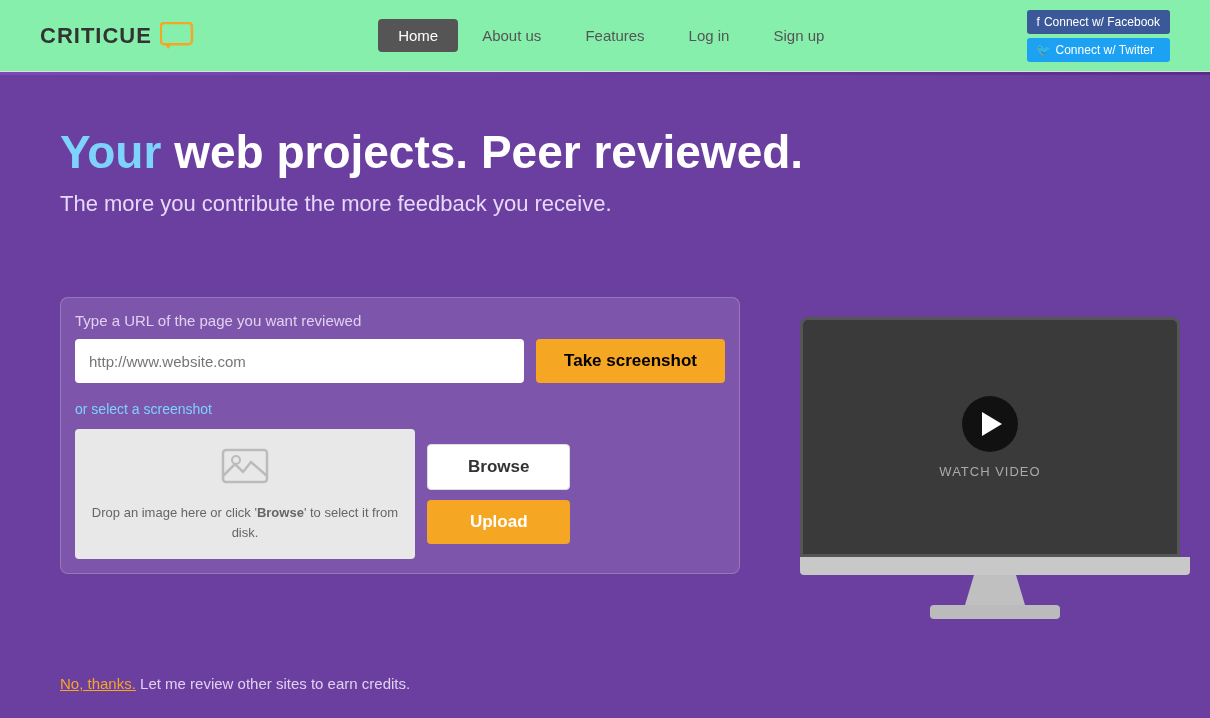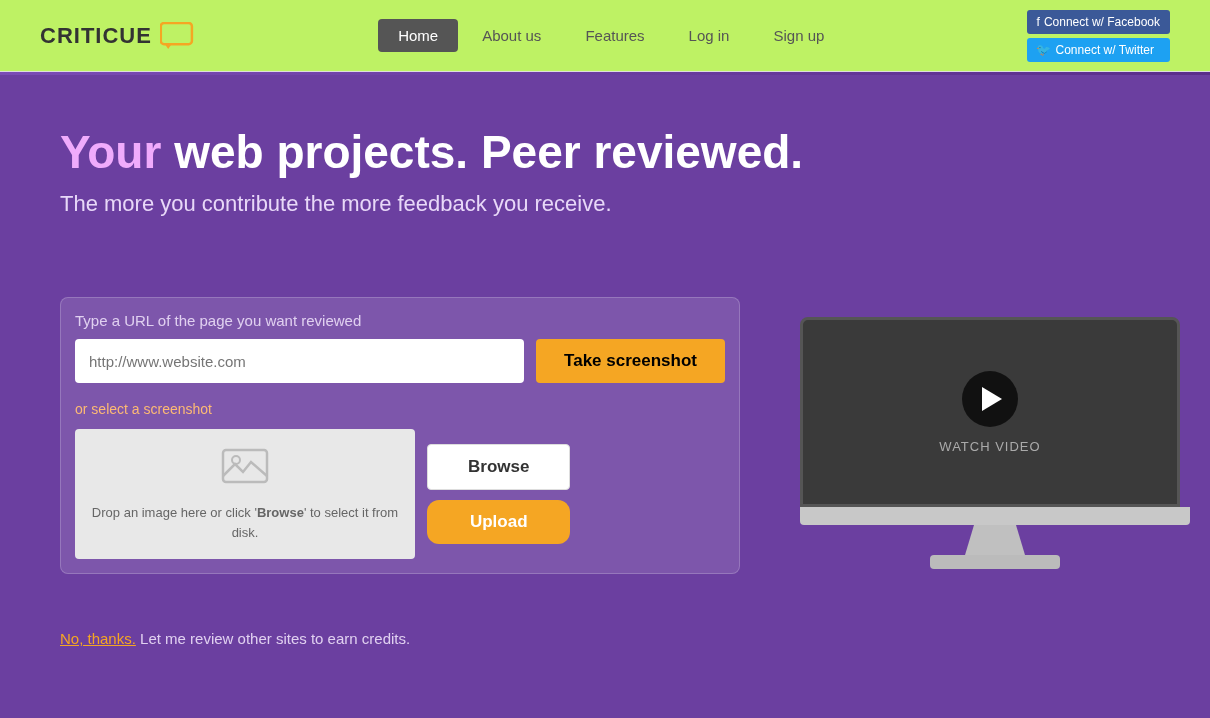--- a/index.html
+++ b/index.html
@@ -1,20 +1,20 @@
 <!DOCTYPE html>
 <html><head>
   <meta charset="utf-8">
   <style>
     * { margin: 0; padding: 0; box-sizing: border-box; }
     body { font-family: 'Arial', sans-serif; background: #6b3fa0; color: white; min-height: 718px; }
 
     
     .header {
-      background: #bef264;
+      background: #86efac;
       padding: 0 40px;
       display: flex;
       align-items: center;
       justify-content: space-between;
       height: 72px;
       border-bottom: 1px solid #ddd;
     }
     .logo {
       display: flex;
       align-items: center;
@@ -81,21 +81,21 @@
     .hero {
       background: #6b3fa0;
       padding: 50px 60px 40px;
     }
     .hero-title {
       font-size: 46px;
       font-weight: bold;
       margin-bottom: 12px;
     }
     .hero-title .highlight {
-      color: #f0abfc;
+      color: #7dd3fc;
     }
     .hero-subtitle {
       font-size: 22px;
       font-weight: normal;
       color: #e8d8f8;
       margin-bottom: 40px;
     }
 
     
     .main-content {
@@ -146,21 +146,21 @@
       cursor: pointer;
       white-space: nowrap;
     }
 
     .or-label {
       font-size: 14px;
       color: #e0d0f0;
       margin-bottom: 12px;
     }
     .or-label span {
-      color: #fdba74;
+      color: #7dd3fc;
     }
 
     .upload-area {
       display: flex;
       gap: 12px;
       align-items: stretch;
     }
     .drop-zone {
       background: #e8e8e8;
       border-radius: 4px;
@@ -205,21 +205,21 @@
       border-radius: 4px;
       cursor: pointer;
     }
     .btn-upload {
       background: #f5a623;
       color: white;
       font-size: 17px;
       font-weight: bold;
       padding: 12px 40px;
       border: none;
-      border-radius: 12px;
+      border-radius: 4px;
       cursor: pointer;
     }
 
     
     .no-thanks-bar {
       background: #6b3fa0;
       padding: 16px 60px 30px;
       font-size: 15px;
       color: #e0d0f0;
     }
@@ -235,21 +235,21 @@
       display: flex;
       align-items: center;
       justify-content: center;
       padding-top: 20px;
     }
     .monitor {
       position: relative;
     }
     .monitor-screen {
       width: 380px;
-      height: 190px;
+      height: 240px;
       background: #3a3a3a;
       border-radius: 8px 8px 0 0;
       display: flex;
       flex-direction: column;
       align-items: center;
       justify-content: center;
       position: relative;
       border: 3px solid #555;
     }
     .monitor-bezel {

